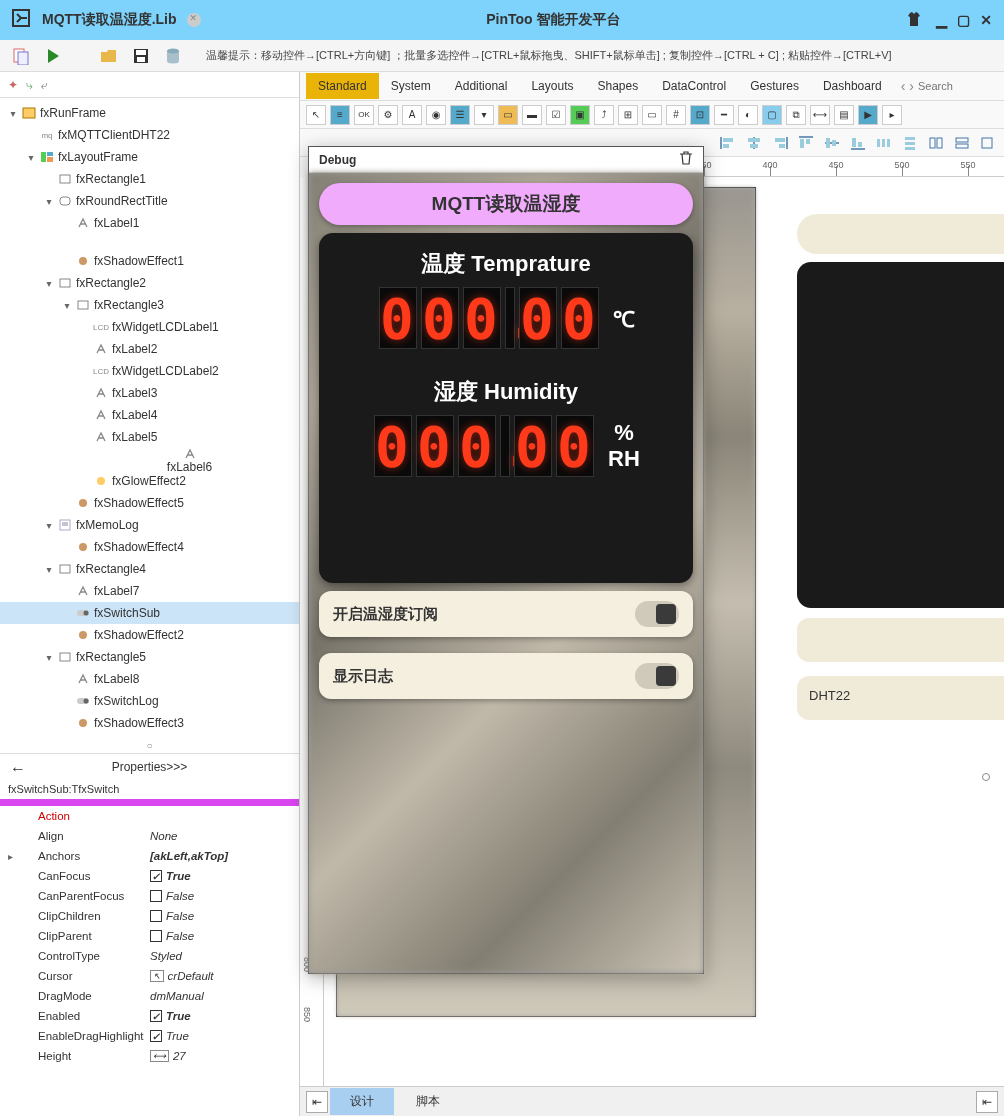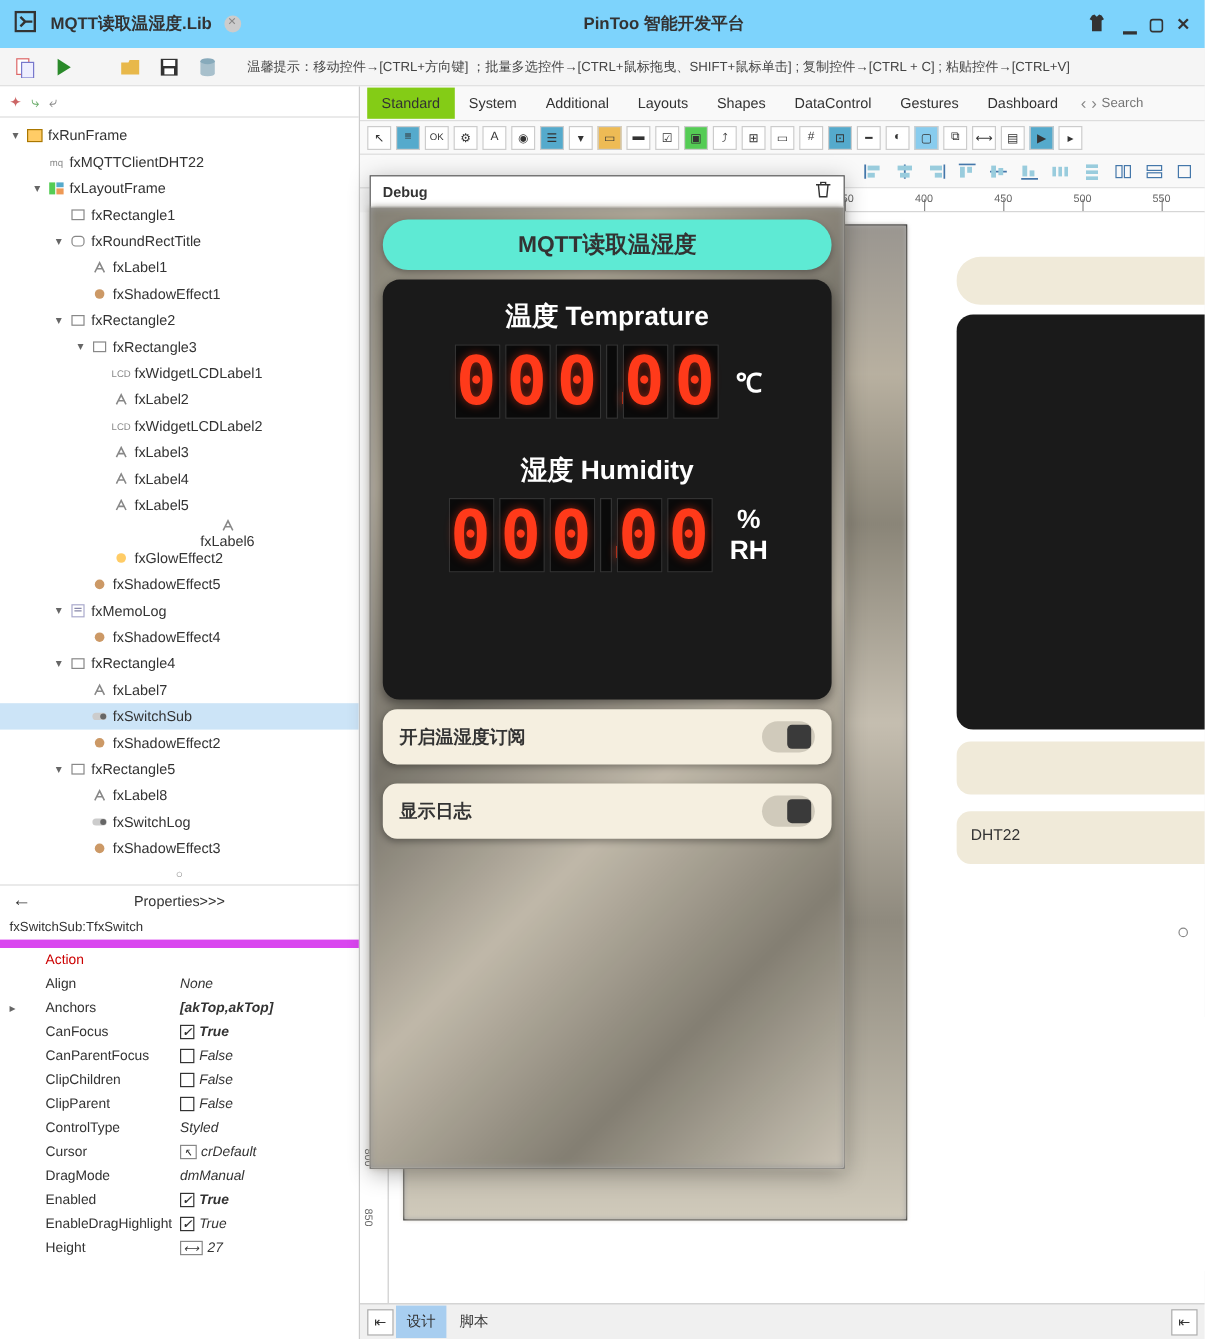--- a/index.html
+++ b/index.html
@@ -37,21 +37,21 @@
 .prop-row .caret { width: 12px; font-size: 10px; color: #666; }
 .prop-row .key { flex: 0 0 130px; font-size: 11.5px; padding-left: 18px; }
 .prop-row .val { flex: 1; font-size: 11.5px; display: flex; align-items: center; gap: 4px; font-style: italic; }
 .prop-row .val.bold { font-weight: bold; }
 .prop-row .red { color: #c00; }
 .chk { width: 12px; height: 12px; border: 1.5px solid #333; display: inline-flex; align-items: center; justify-content: center; font-size: 10px; font-weight: bold; }
 
 .main-panel { flex: 1; background: #f9f9f9; display: flex; flex-direction: column; position: relative; }
 .palette-tabs { height: 29px; display: flex; align-items: center; padding: 0 6px; gap: 0; border-bottom: 1px solid #ddd; }
 .palette-tab { padding: 6px 12px; font-size: 12px; cursor: pointer; }
-.palette-tab.active { background: #84cc16; }
+.palette-tab.active { background: #eab308; }
 .palette-nav { margin-left: auto; display: flex; gap: 4px; align-items: center; }
 .palette-search { border: none; background: transparent; width: 80px; font-size: 11px; color: #999; }
 .palette-icons { height: 28px; display: flex; align-items: center; padding: 0 6px; gap: 4px; border-bottom: 1px solid #ddd; flex-wrap: nowrap; overflow: hidden; }
 .palette-icons .pi { width: 20px; height: 20px; border: 1px solid #ccc; background: #fff; cursor: pointer; display: inline-flex; align-items: center; justify-content: center; font-size: 10px; }
 .align-bar { height: 28px; display: flex; align-items: center; padding: 0 6px; gap: 6px; border-bottom: 1px solid #ddd; justify-content: flex-end; }
 .align-bar .ai { width: 20px; height: 18px; cursor: pointer; display: inline-flex; align-items: center; justify-content: center; }
 .ruler-h { height: 20px; background: #fff; border-bottom: 1px solid #ccc; position: relative; margin-left: 24px; overflow: hidden; }
 .ruler-h .tick { position: absolute; bottom: 0; width: 1px; height: 5px; background: #888; }
 .ruler-h .tick.major { height: 10px; }
 .ruler-h .num { position: absolute; bottom: 6px; font-size: 9px; color: #666; transform: translateX(-50%); }
@@ -59,38 +59,38 @@
 .ruler-v { position: absolute; left: 0; top: 0; bottom: 30px; width: 24px; background: #fff; border-right: 1px solid #ccc; }
 .ruler-v .num { position: absolute; left: 2px; font-size: 9px; color: #666; writing-mode: vertical-lr; }
 .design-stage { position: absolute; left: 36px; top: 10px; width: 420px; height: 830px; border: 1px solid #333; background: #aaa; }
 .design-stage .bg-photo { position: absolute; inset: 0; background: linear-gradient(180deg, #9a9690 0%, #b8b0a0 15%, #8a8578 30%, #c5beb0 50%, #8f8a7e 70%, #d0cabb 100%); filter: blur(2px); }
 
 .debug-window { position: absolute; left: 308px; top: 146px; width: 396px; height: 828px; background: #fff; border: 1px solid #555; box-shadow: 0 4px 18px rgba(0,0,0,.3); z-index: 10; }
 .debug-header { height: 26px; display: flex; align-items: center; padding: 0 10px; font-size: 12px; font-weight: bold; border-bottom: 1px solid #ddd; }
 .debug-header .trash { margin-left: auto; cursor: pointer; }
 .debug-body { position: absolute; top: 26px; left: 0; right: 0; bottom: 0; background: #999; }
 .debug-body .bg-photo2 { position: absolute; inset: 0; background: linear-gradient(135deg, #8a867a 0%, #b5ad9d 20%, #7c786e 40%, #cac2b2 60%, #8a8578 80%, #d5cebf 100%); filter: blur(3px) brightness(.95); }
-.title-pill { position: absolute; top: 10px; left: 10px; right: 10px; height: 42px; background: #5eead4; border-radius: 22px; display: flex; align-items: center; justify-content: center; font-size: 19px; font-weight: bold; box-shadow: 0 2px 5px rgba(0,0,0,.3); }
+.title-pill { position: absolute; top: 10px; left: 10px; right: 10px; height: 42px; background: #f0abfc; border-radius: 22px; display: flex; align-items: center; justify-content: center; font-size: 19px; font-weight: bold; box-shadow: 0 2px 5px rgba(0,0,0,.3); }
 .gauge-panel { position: absolute; top: 60px; left: 10px; right: 10px; height: 350px; background: #1a1a1a; border-radius: 14px; padding: 16px; color: #fff; box-shadow: 0 3px 8px rgba(0,0,0,.4); }
 .gauge-title { text-align: center; font-size: 22px; font-weight: bold; margin-bottom: 8px; }
 .lcd-row { display: flex; align-items: center; justify-content: center; gap: 6px; }
 .lcd { font-family: monospace; font-size: 56px; font-weight: bold; color: #ff3a1a; letter-spacing: 4px; text-shadow: 0 0 8px rgba(255,58,26,.5); display: flex; }
 .lcd .digit { display: inline-block; width: 38px; height: 62px; background: #0a0a0a; border: 1px solid #333; margin: 0 2px; text-align: center; line-height: 62px; position: relative; }
 .lcd .dot { width: 10px; }
 .unit { font-size: 22px; font-weight: bold; color: #fff; margin-left: 6px; text-align: center; }
 .gauge-sep { height: 28px; }
 .switch-row { position: absolute; left: 10px; right: 10px; height: 46px; background: #f5efe0; border-radius: 12px; display: flex; align-items: center; padding: 0 14px; font-size: 15px; font-weight: bold; box-shadow: 0 2px 5px rgba(0,0,0,.3); }
 .switch-row.r1 { top: 418px; }
 .switch-row.r2 { top: 480px; }
 .switch { margin-left: auto; width: 44px; height: 26px; background: #d0cabb; border-radius: 14px; position: relative; }
 .switch .knob { position: absolute; right: 3px; top: 3px; width: 20px; height: 20px; background: #3a3a3a; border-radius: 4px; }
 
 .bottom-tabs { position: absolute; bottom: 0; left: 0; right: 0; height: 30px; background: #f0f0f0; border-top: 1px solid #ccc; display: flex; align-items: center; padding: 0 6px; gap: 2px; }
 .bottom-tabs .bt-icon { width: 22px; height: 22px; border: 1px solid #aaa; display: flex; align-items: center; justify-content: center; background: #fff; cursor: pointer; }
-.bottom-tabs .tab { padding: 5px 9px; cursor: pointer; font-size: 12px; }
+.bottom-tabs .tab { padding: 5px 20px; cursor: pointer; font-size: 12px; }
 .bottom-tabs .tab.active { background: #a8cef0; }
 .bottom-tabs .right-icon { margin-left: auto; }
 
 .small-circle { position: absolute; right: 14px; top: 596px; width: 8px; height: 8px; border: 1px solid #888; border-radius: 50%; }
 .ghost-right { position: absolute; left: 460px; top: 10px; width: 300px; height: 830px; overflow: hidden; }
 .ghost-right .gpill { position: absolute; top: 16px; left: 0; width: 300px; height: 40px; background: #f0ead9; border-radius: 22px; }
 .ghost-right .gpanel { position: absolute; top: 64px; left: 0; width: 300px; height: 346px; background: #1a1a1a; border-radius: 14px; color: #fff; padding: 40px 10px; font-size: 40px; font-weight: bold; text-align: right; }
 .ghost-right .gsw { position: absolute; left: 0; width: 300px; height: 44px; background: #f0ead9; border-radius: 12px; padding: 12px; font-size: 13px; }
 </style>
 </head>
@@ -207,21 +207,21 @@
         </div>
         <div class="tree-node" style="padding-left: 62px;">
           <span class="caret"></span>
           <span class="node-icon">
             <svg width="14" height="12" viewBox="0 0 14 12">
               <path d="M3 10 L7 2 L11 10 M4.5 7 L9.5 7" fill="none" stroke="#888" stroke-width="1.3"></path>
             </svg>
           </span>
           <span class="node-label">fxLabel1</span>
         </div>
-        <div class="tree-node" style="padding-left: 62px;">
+        <div class="tree-node" style="padding-left: 62px; margin-top: 16px;">
           <span class="caret"></span>
           <span class="node-icon">
             <svg width="14" height="12" viewBox="0 0 14 12">
               <circle cx="7" cy="6" r="4" fill="#c96"></circle>
             </svg>
           </span>
           <span class="node-label">fxShadowEffect1</span>
         </div>
         <div class="tree-node" style="padding-left: 44px;">
           <span class="caret">▾</span>
@@ -426,21 +426,21 @@
           <span class="val "></span>
         </div>
         <div class="prop-row">
           <span class="caret"></span>
           <span class="key ">Align</span>
           <span class="val ">None</span>
         </div>
         <div class="prop-row">
           <span class="caret">▸</span>
           <span class="key ">Anchors</span>
-          <span class="val bold">[akTop,akTop]</span>
+          <span class="val bold">[akLeft,akTop]</span>
         </div>
         <div class="prop-row">
           <span class="caret"></span>
           <span class="key ">CanFocus</span>
           <span class="val bold"><span class="chk">✓</span> True</span>
         </div>
         <div class="prop-row">
           <span class="caret"></span>
           <span class="key ">CanParentFocus</span>
           <span class="val "><span class="chk"></span> False</span>

